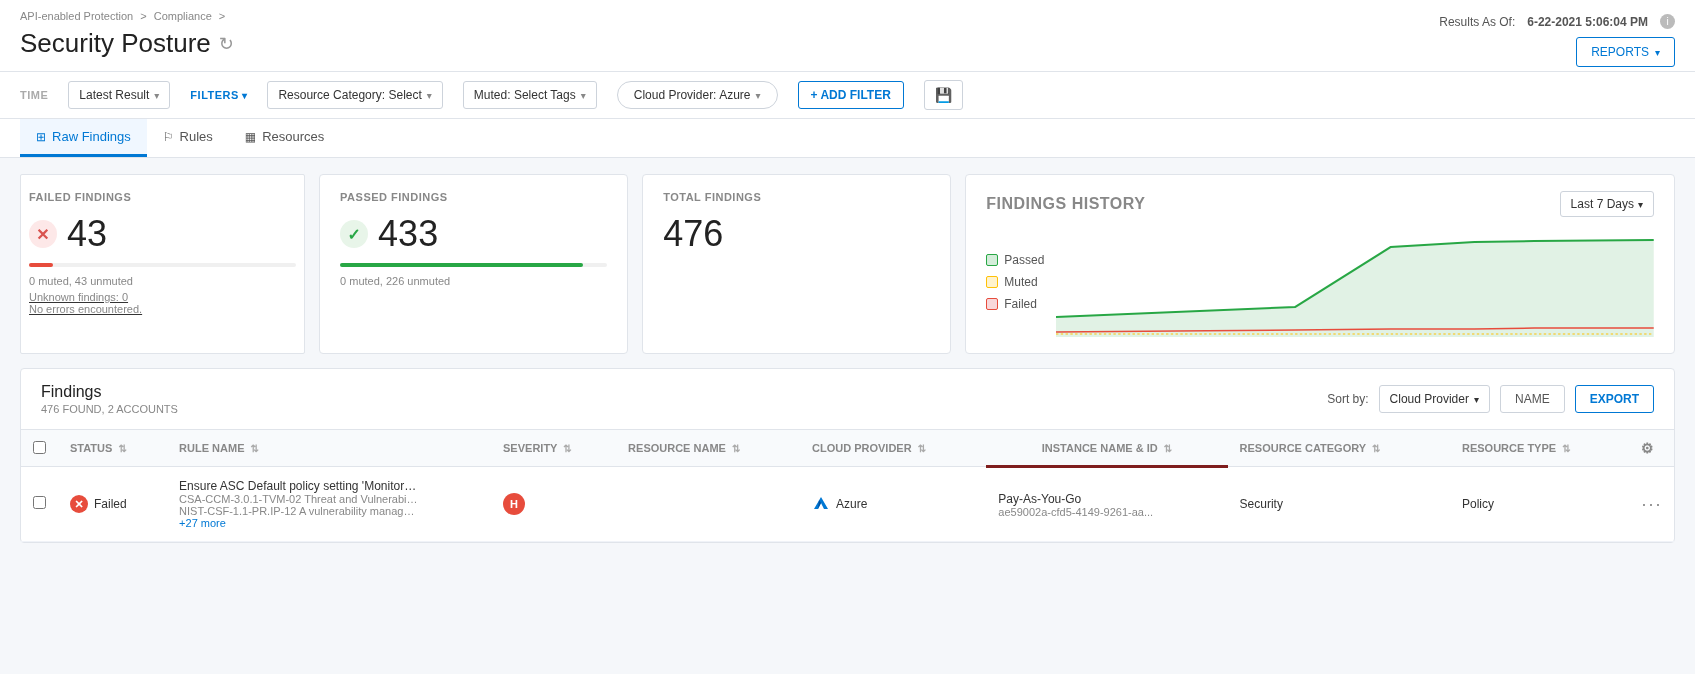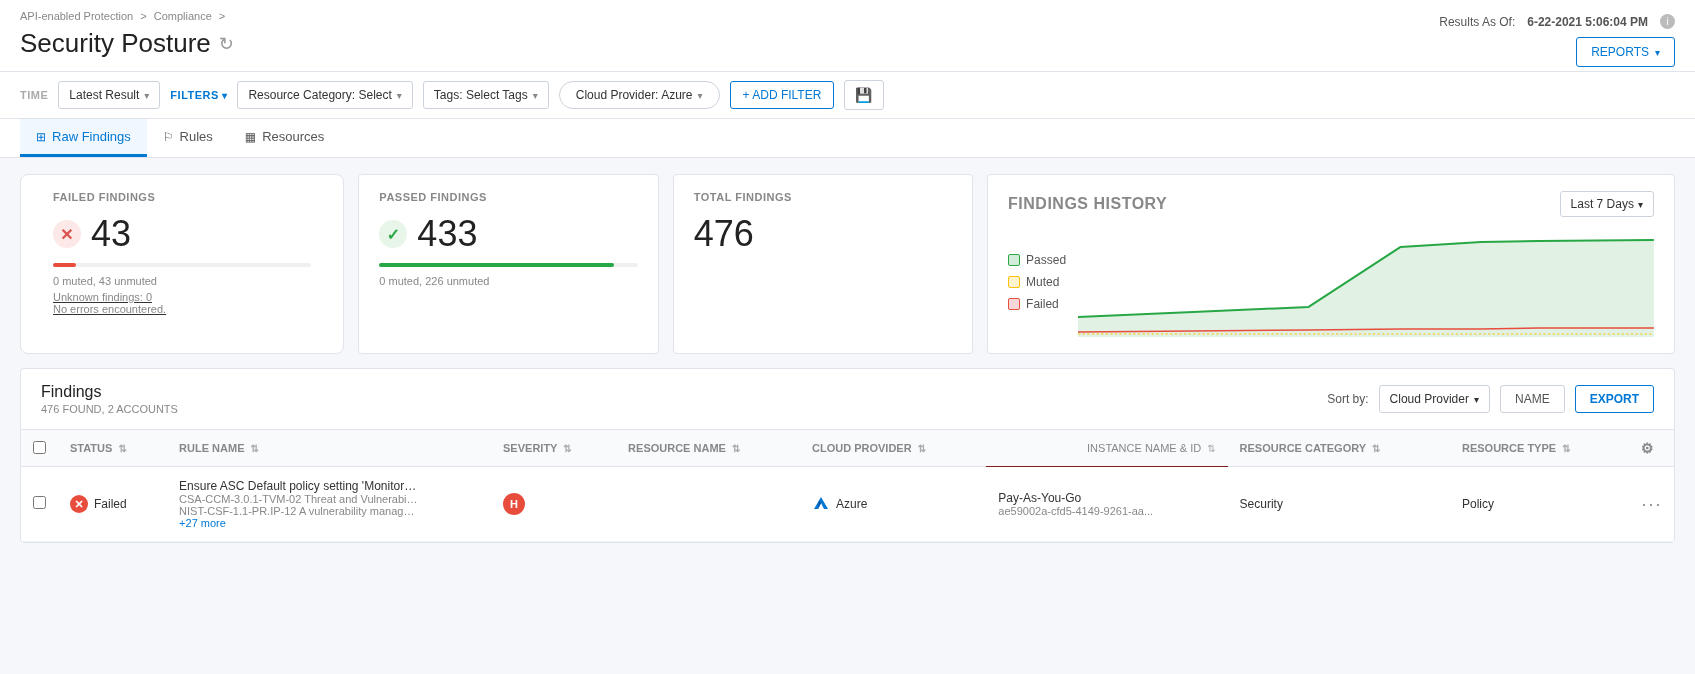--- a/index.html
+++ b/index.html
@@ -33,43 +33,43 @@
         <span style="display:inline-flex; align-items:center; justify-content:center; width:15px; height:15px; border-radius:50%; background:#bbb; color:#fff; font-size:10px; cursor:pointer;">i</span>
       </div>
       <button style="border:1px solid #0078d4; border-radius:3px; padding:7px 14px; background:#fff; font-size:12px; color:#0078d4; cursor:pointer; display:flex; align-items:center; gap:6px;">
         <span>REPORTS</span>
         <span style="font-size:10px;">▾</span>
       </button>
     </div>
   </div>
 </div>
 
-<div style="background:#fff; padding:8px 20px; border-bottom:1px solid #e0e4ea; display:flex; align-items:center; gap:10px; flex-wrap:wrap;">
+<div style="background:#fff; padding:8px 20px; border-bottom:1px solid #e0e4ea; display:flex; align-items:center; gap:20px; flex-wrap:wrap;">
   <span style="font-size:11px; color:#aaa; font-weight:600; letter-spacing:0.5px;">TIME</span>
   <button style="border:1px solid #cdd3db; border-radius:3px; padding:6px 10px; background:#fff; font-size:12px; color:#333; cursor:pointer; display:flex; align-items:center; gap:5px;">
     <span>Latest Result</span>
     <span style="color:#888; font-size:10px;">▾</span>
   </button>
   <span style="font-size:11px; color:#0078d4; font-weight:600; letter-spacing:0.5px; display:flex; align-items:center; gap:3px; cursor:pointer;">
     <span>FILTERS</span>
     <span style="font-size:10px;">▾</span>
   </span>
   <button style="border:1px solid #cdd3db; border-radius:3px; padding:6px 10px; background:#fff; font-size:12px; color:#333; cursor:pointer; display:flex; align-items:center; gap:5px;">
     <span><span>Resource Category:</span> <span>Select</span></span>
     <span style="color:#888; font-size:10px;">▾</span>
   </button>
   <button style="border:1px solid #cdd3db; border-radius:3px; padding:6px 10px; background:#fff; font-size:12px; color:#333; cursor:pointer; display:flex; align-items:center; gap:5px;">
-    <span><span>Tags:</span> <span>Select Tags</span></span>
+    <span><span>Muted:</span> <span>Select Tags</span></span>
     <span style="color:#888; font-size:10px;">▾</span>
   </button>
   <button style="border:1px solid #cdd3db; border-radius:14px; padding:6px 16px; background:#fff; font-size:12px; color:#333; cursor:pointer; display:flex; align-items:center; gap:5px;justify-content:center;">
     <span><span>Cloud Provider:</span> <span>Azure</span></span>
     <span style="color:#888; font-size:10px;">▾</span>
   </button>
-  <button style="border:1px solid #0078d4; border-radius:3px; padding:6px 12px; background:#fff; font-size:12px; color:#0078d4; cursor:pointer; font-weight:400;">+ ADD FILTER</button>
+  <button style="border:1px solid #0078d4; border-radius:3px; padding:6px 12px; background:#fff; font-size:12px; color:#0078d4; cursor:pointer; font-weight:700;">+ ADD FILTER</button>
   <button style="border:1px solid #cdd3db; border-radius:3px; padding:6px 10px; background:#fff; font-size:14px; color:#555; cursor:pointer;">💾</button>
 </div>
 
 <div style="background:#fff; padding:0 20px; border-bottom:1px solid #e0e4ea; display:flex; gap:0;">
   <div style="padding:10px 16px; font-size:13px; color:#0078d4; cursor:pointer; display:flex; align-items:center; gap:6px; border-bottom:3px solid #0078d4; background:#f0f7ff;">
     <span style="font-size:12px;">⊞</span>
     <span>Raw Findings</span>
   </div>
   <div style="padding:10px 16px; font-size:13px; color:#555; cursor:pointer; display:flex; align-items:center; gap:6px; border-bottom:3px solid transparent;">
     <span style="font-size:12px;">⚐</span>
@@ -78,21 +78,21 @@
   <div style="padding:10px 16px; font-size:13px; color:#555; cursor:pointer; display:flex; align-items:center; gap:6px; border-bottom:3px solid transparent;">
     <span style="font-size:12px;">▦</span>
     <span>Resources</span>
   </div>
 </div>
 
 <div style="padding:16px 20px; background:#f5f7fa;">
 
   <div style="display:flex; gap:14px; margin-bottom:14px;">
 
-    <div style="background:#fff; border:1px solid #e0e4ea; border-radius:8px; padding:16px 32px; flex:1;">
+    <div style="background:#fff; border:1px solid #e0e4ea; border-radius:2px; padding:16px 8px; flex:1;">
       <div style="font-size:11px; color:#888; font-weight:600; letter-spacing:0.5px; margin-bottom:10px; text-transform:uppercase;">FAILED FINDINGS</div>
       <div style="display:flex; align-items:center; gap:10px; margin-bottom:8px;">
         <div style="width:28px; height:28px; border-radius:50%; background:#fde8e8; color:#d9534f; display:flex; align-items:center; justify-content:center; font-size:16px; font-weight:700;">✕</div>
         <span style="font-size:36px; font-weight:300; color:#222;">43</span>
       </div>
       <div style="height:4px; border-radius:2px; background:#f0f0f0; margin:8px 0;">
         <div style="height:100%; border-radius:2px; background:#e74c3c; width:9%;"></div>
       </div>
       <div style="font-size:11px; color:#888;">0 muted, 43 unmuted</div>
       <div style="margin-top:4px;text-decoration:underline;">
@@ -194,21 +194,21 @@
               <span style="margin-left:3px; color:#aaa; font-size:10px;">⇅</span>
             </th>
             <th style="padding:10px 12px; font-size:11px; font-weight:600; color:#888; text-transform:uppercase; border-bottom:1px solid #e0e4ea; text-align:left; white-space:nowrap; cursor:pointer;">
               <span>RESOURCE NAME</span>
               <span style="margin-left:3px; color:#aaa; font-size:10px;">⇅</span>
             </th>
             <th style="padding:10px 12px; font-size:11px; font-weight:600; color:#888; text-transform:uppercase; border-bottom:1px solid #e0e4ea; text-align:left; white-space:nowrap; cursor:pointer;">
               <span>CLOUD PROVIDER</span>
               <span style="margin-left:3px; color:#aaa; font-size:10px;">⇅</span>
             </th>
-            <th style="padding:10px 12px; font-size:11px; font-weight:400; color:#888; text-transform:uppercase; border-bottom:1px solid #7f1d1d; text-align:right; white-space:nowrap; cursor:pointer;">
+            <th style="padding:10px 12px; font-size:11px; font-weight:700; color:#888; text-transform:uppercase; border-bottom:3px solid #7f1d1d; text-align:center; white-space:nowrap; cursor:pointer;">
               <span>INSTANCE NAME &amp; ID</span>
               <span style="margin-left:3px; color:#aaa; font-size:10px;">⇅</span>
             </th>
             <th style="padding:10px 12px; font-size:11px; font-weight:600; color:#888; text-transform:uppercase; border-bottom:1px solid #e0e4ea; text-align:left; white-space:nowrap; cursor:pointer;">
               <span>RESOURCE CATEGORY</span>
               <span style="margin-left:3px; color:#aaa; font-size:10px;">⇅</span>
             </th>
             <th style="padding:10px 12px; font-size:11px; font-weight:600; color:#888; text-transform:uppercase; border-bottom:1px solid #e0e4ea; text-align:left; white-space:nowrap; cursor:pointer;">
               <span>RESOURCE TYPE</span>
               <span style="margin-left:3px; color:#aaa; font-size:10px;">⇅</span>

